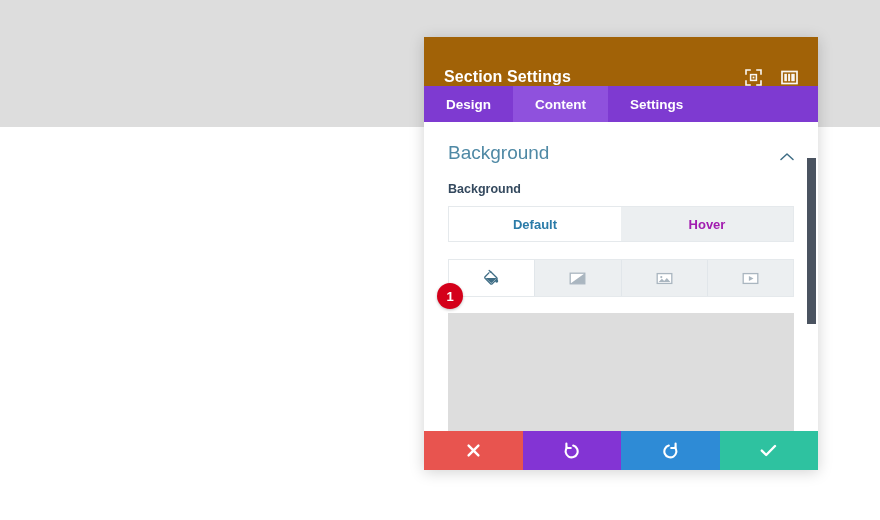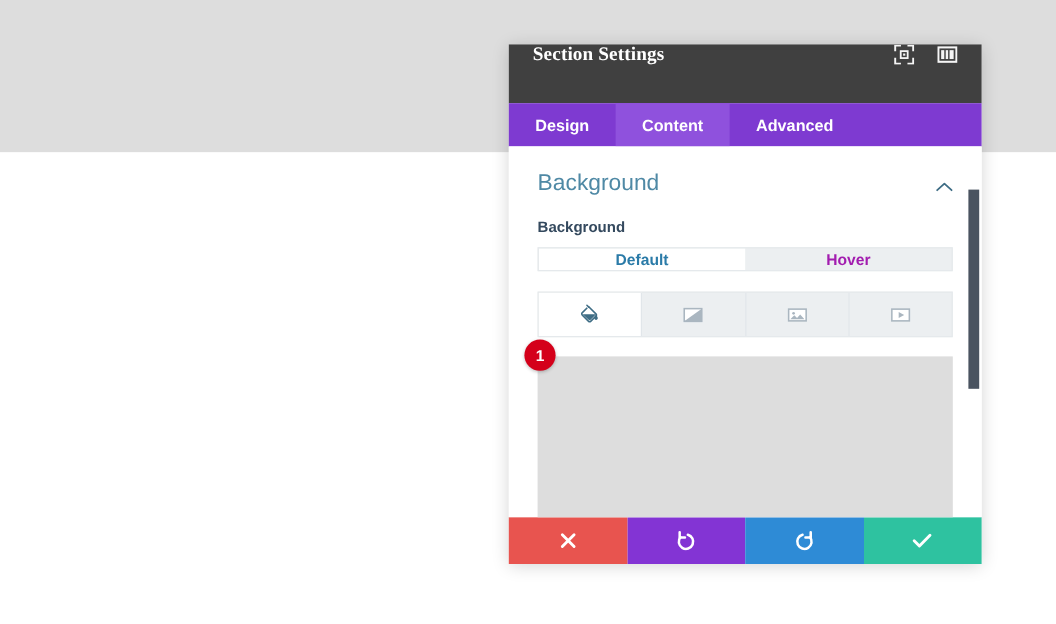--- a/index.html
+++ b/index.html
@@ -42,26 +42,25 @@
     background: #ffffff;
     box-shadow: 0 2px 14px rgba(0,0,0,0.18);
     display: flex;
     flex-direction: column;
     overflow: visible;
   }
 
   
   .panel-header {
     height: 49px;
-    background: #404040;
-    display: flex;
-    align-items: flex-start;
+    background: #a16207;
+    display: flex;
+    align-items: flex-end;
     padding: 0 20px 0 20px;
     flex: none;
-    font-family: Liberation Serif, serif;
   }
   .panel-title {
     color: #ffffff;
     font-size: 16px;
     font-weight: bold;
     letter-spacing: .1px;
     flex: 1;
   }
   .header-actions {
     display: flex;
@@ -137,21 +136,21 @@
     font-size: 12.5px;
     font-weight: bold;
     color: #34495e;
     margin-top: 10px;
     margin-bottom: 10px;
   }
 
   
   .state-toggle {
     display: flex;
-    height: 20px;
+    height: 36px;
     border: 1px solid #e5e9ec;
     background: #eceff1;
     overflow: hidden;
   }
   .state-btn {
     flex: 1;
     display: flex;
     align-items: center;
     justify-content: center;
     font-size: 13px;
@@ -276,21 +275,21 @@
           <rect x="10.3" y="4.8" width="3.4" height="7.4" fill="#ffffff"></rect>
         </svg>
       </span>
 
     </div>
   </div>
 
   <div class="panel-tabs">
     <div class="tab">Design</div>
     <div class="tab active">Content</div>
-    <div class="tab">Advanced</div>
+    <div class="tab">Settings</div>
   </div>
 
   <div class="panel-body">
     <div class="panel-scroll-inner">
 
       <div class="section-header">
         <div class="section-title">Background</div>
         <span class="chev">
           <svg width="14" height="10" viewBox="0 0 14 10" fill="none">
             <path d="M1 7.5L7 2l6 5.5" stroke="#3f6d85" stroke-width="1.5" fill="none" stroke-linecap="round" stroke-linejoin="round"></path>

